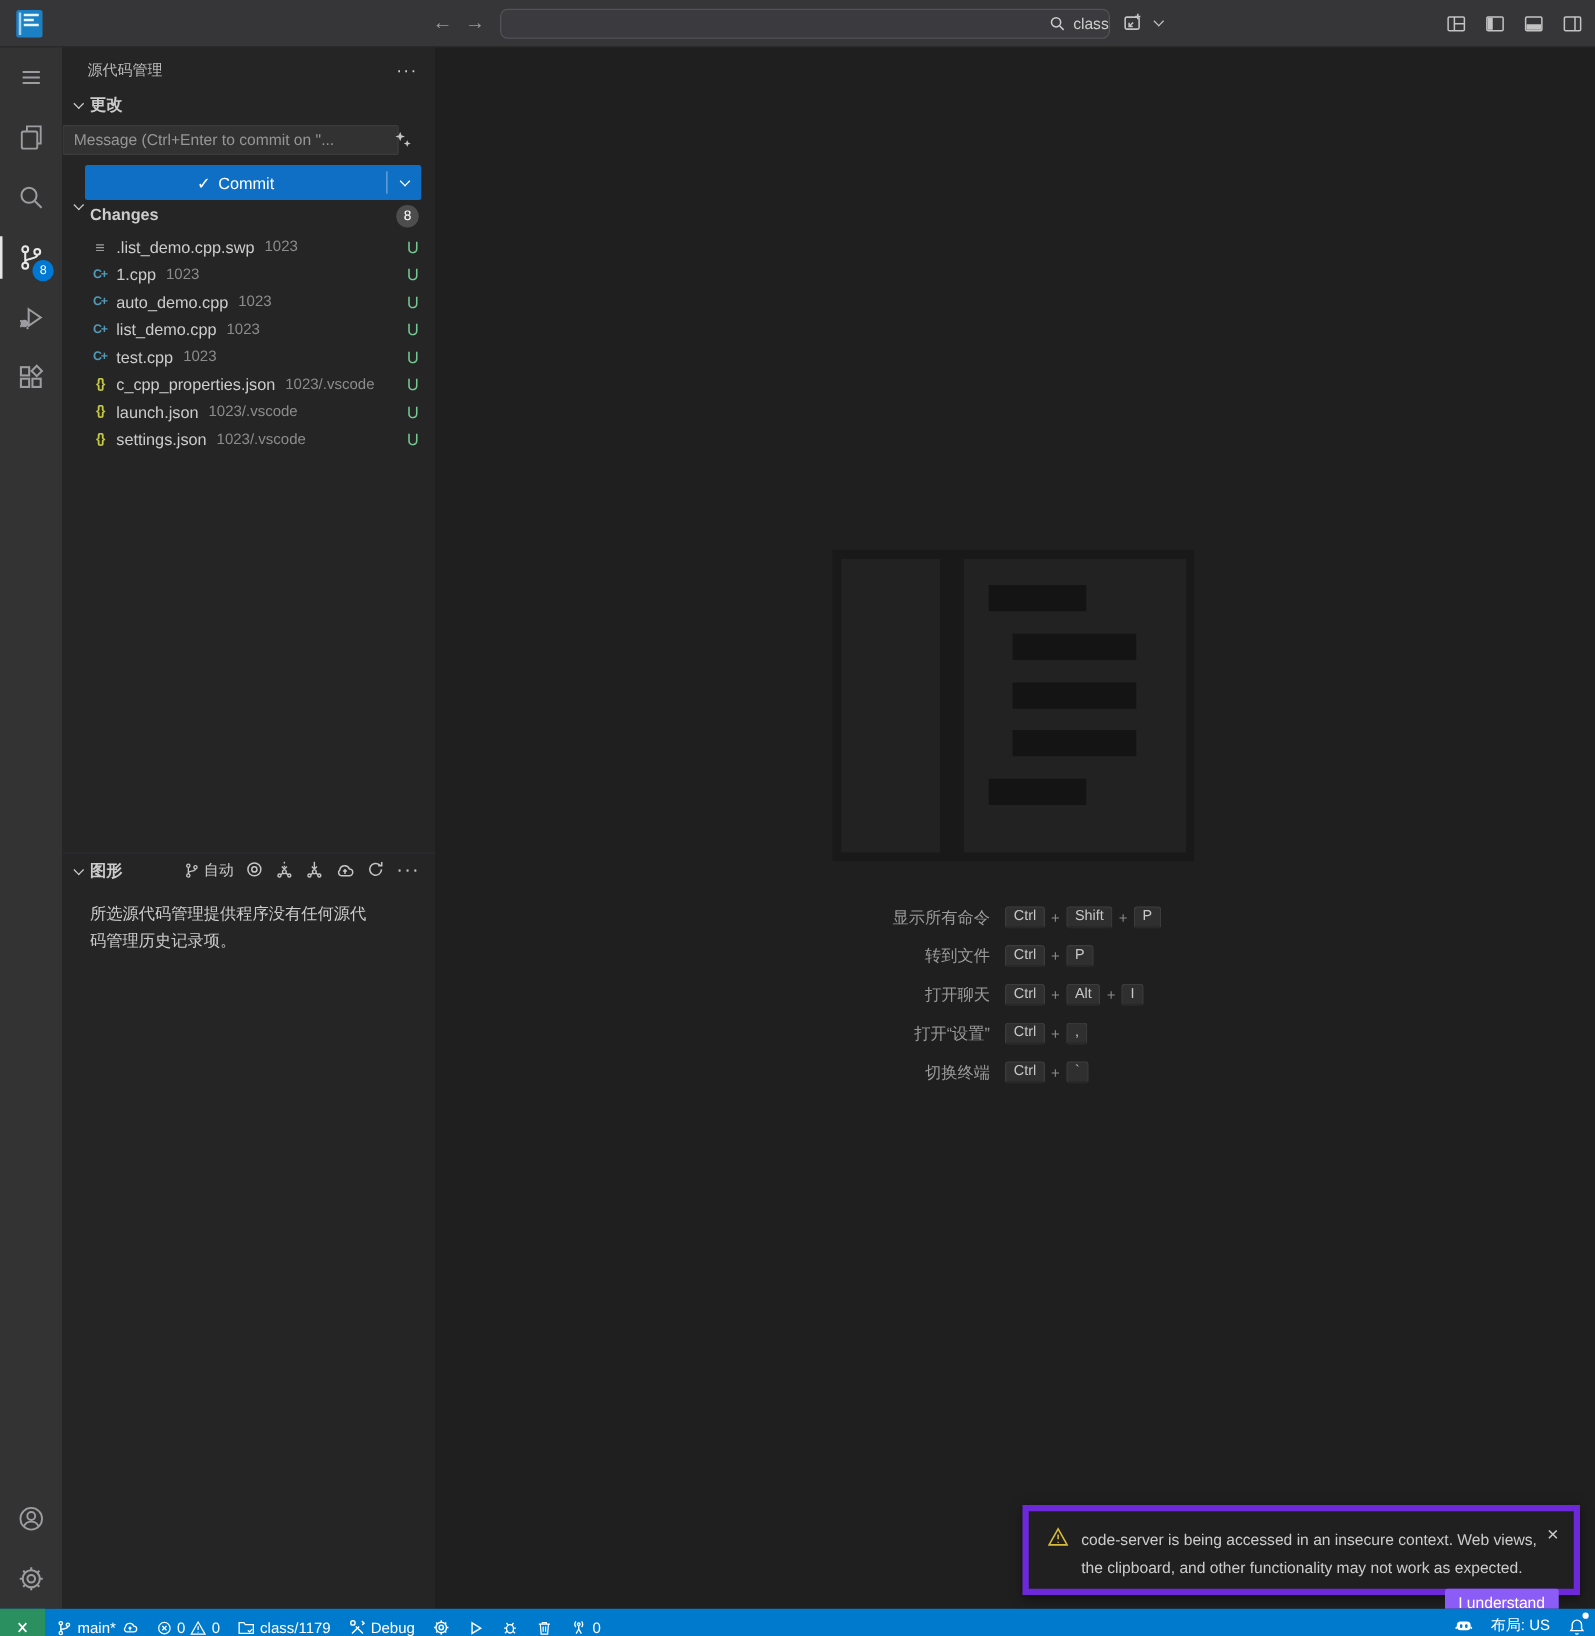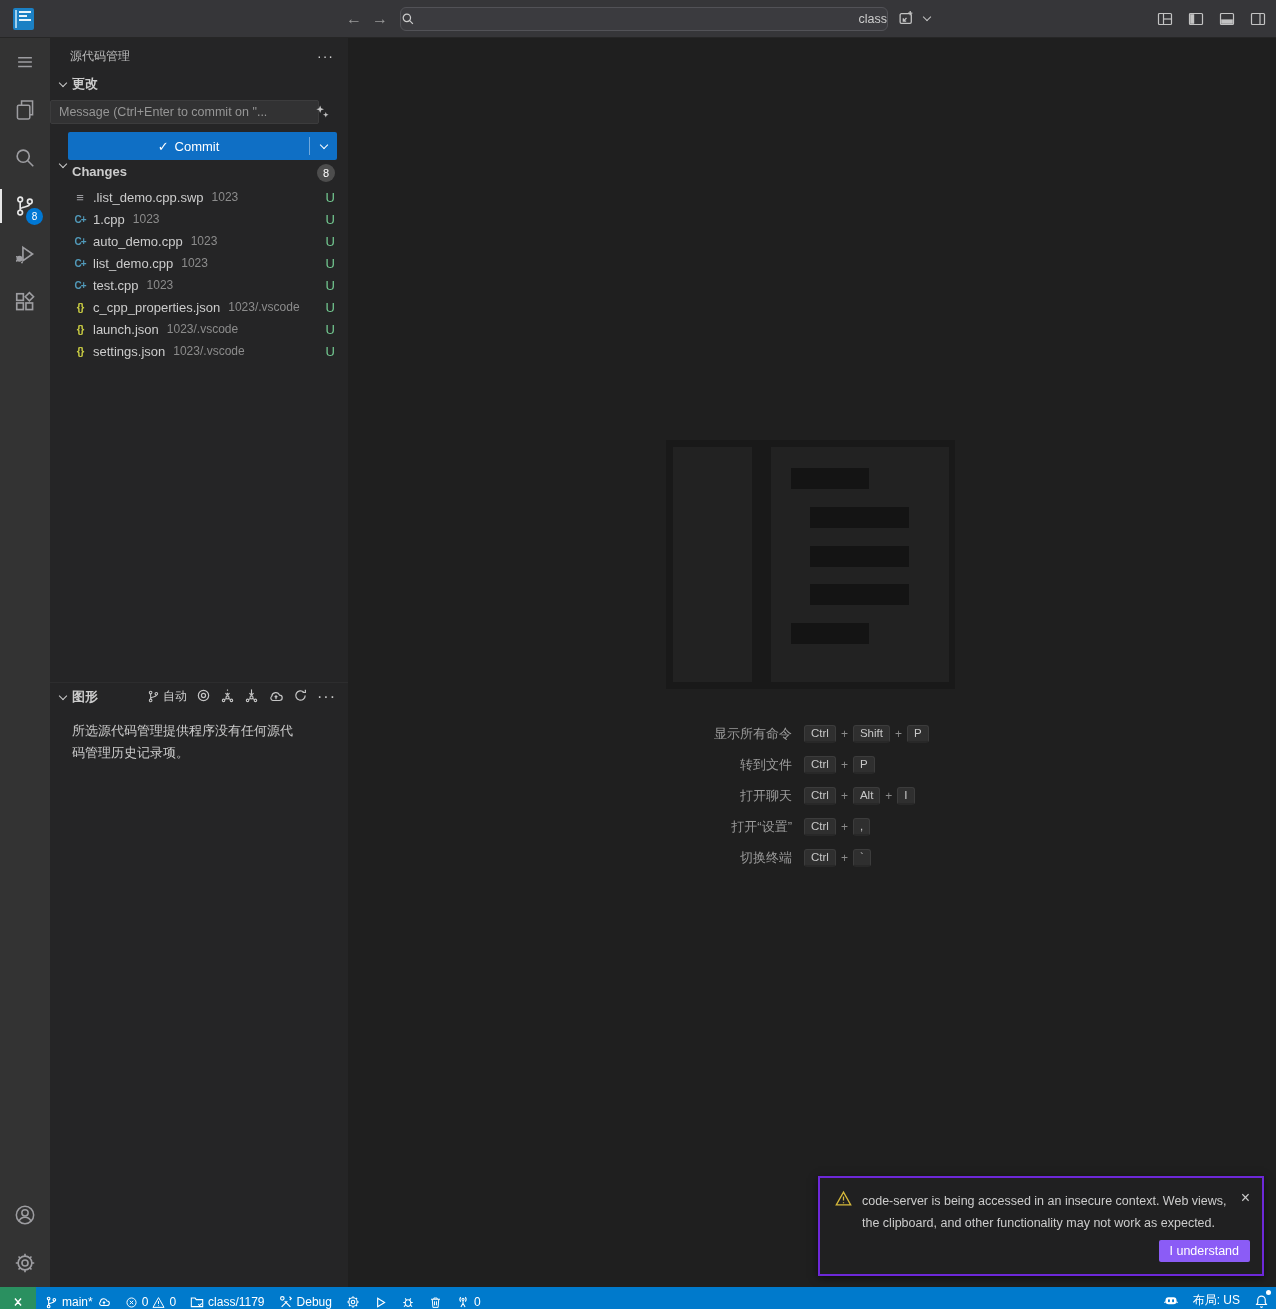--- a/index.html
+++ b/index.html
@@ -8,21 +8,21 @@
   svg { display:block; }
 
   
   .titlebar { position:relative; height:38px; background:#363639; border-bottom:1px solid #262626; }
   .logo { position:absolute; left:13px; top:8px; width:21px; height:22px; background:#1b80c4; border-radius:2px; padding:3px 3px 3px 6px; }
   .logo::before { content:""; position:absolute; left:2px; top:2px; bottom:2px; width:2px; background:#9fd0ee; }
   .logo i { display:block; height:2px; background:#e8f4fb; margin-bottom:2px; }
   .logo i:nth-child(2){ width:70%; }
   .nav-arrows { position:absolute; left:346px; top:8px; display:flex; gap:10px; color:#9a9a9a; font-size:16px; line-height:22px; }
   .nav-arrows span { cursor:default; }
-  .command-center { position:absolute; left:400px; top:7px; width:488px; height:24px; background:#3b3b3f; border:1px solid #525257; border-radius:6px; display:flex; align-items:center; justify-content:space-between; gap:6px; color:#cccccc; font-size:12.5px; cursor:pointer; }
+  .command-center { position:absolute; left:400px; top:7px; width:488px; height:24px; background:#3b3b3f; border:1px solid #525257; border-radius:6px; display:flex; align-items:center; justify-content:flex-end; gap:6px; color:#cccccc; font-size:12.5px; cursor:pointer; }
   .split-btn { position:absolute; left:898px; top:10px; display:flex; align-items:center; gap:3px; color:#c3c3c3; cursor:pointer; }
   .tb-right { position:absolute; right:10px; top:11px; display:flex; gap:15px; color:#c3c3c3; }
   .tb-right .ic { cursor:pointer; }
 
   
   .main { position:absolute; top:38px; bottom:22px; left:0; right:0; display:flex; }
 
   
   .activitybar { width:50px; background:#333333; display:flex; flex-direction:column; align-items:stretch; flex-shrink:0; }
   .ab-item { height:48px; display:flex; align-items:center; justify-content:center; position:relative; color:#9d9da1; cursor:pointer; }
@@ -78,21 +78,21 @@
   .b4 { left:39px; top:137px; width:99px; }
   .b5 { left:20px; top:176px; width:78px; }
   .shortcuts { position:absolute; left:0; width:100%; top:687px; display:flex; flex-direction:column; gap:13px; align-items:center; }
   .sc-row { display:flex; align-items:center; width:420px; }
   .sc-label { width:190px; text-align:right; color:#9b9b9b; font-size:13px; flex-shrink:0; }
   .sc-keys { margin-left:12px; display:flex; align-items:center; }
   .kb { background:#2f2f2f; border:1px solid #3c3c3c; border-bottom:2px solid #282828; border-radius:3px; padding:1px 6px 2px; font-size:11.5px; color:#c8c8c8; }
   .plus { color:#8a8a8a; font-size:12px; margin:0 5px; }
 
   
-  .notification { position:absolute; right:12px; bottom:11px; width:446px; height:100px; background:#202021; border:2px solid #6d28d9; box-shadow:0 2px 8px rgba(0,0,0,0.5); padding:12px 12px 10px 15px; }
+  .notification { position:absolute; right:12px; bottom:11px; width:446px; height:72px; background:#202021; border:5px solid #6d28d9; box-shadow:0 2px 8px rgba(0,0,0,0.5); padding:12px 12px 10px 15px; }
   .notif-row { display:flex; align-items:flex-start; }
   .notif-text { width:368px; margin:0 8px 0 10px; font-size:12.5px; line-height:22px; color:#cccccc; }
   .notif-close { margin-left:auto; color:#cccccc; font-size:16px; line-height:16px; cursor:pointer; background:none; border:none; }
   .notif-actions { display:flex; justify-content:flex-end; margin-top:6px; }
   .notif-btn { background:#8b5cf6; color:#ffffff; border:none; border-radius:2px; padding:4px 11px; font-size:12.5px; cursor:pointer; font-family:"Liberation Sans",sans-serif; }
 
   
   .statusbar { position:absolute; left:0; right:0; bottom:0; height:22px; background:#007acc; display:flex; align-items:center; color:#ffffff; font-size:12px; }
   .sb-item { display:flex; align-items:flex-end; gap:4px; padding:0 7px; height:100%; cursor:pointer; white-space:nowrap; }
   .sb-remote { background:#2a9060; padding:0 11px; margin-right:2px; }

